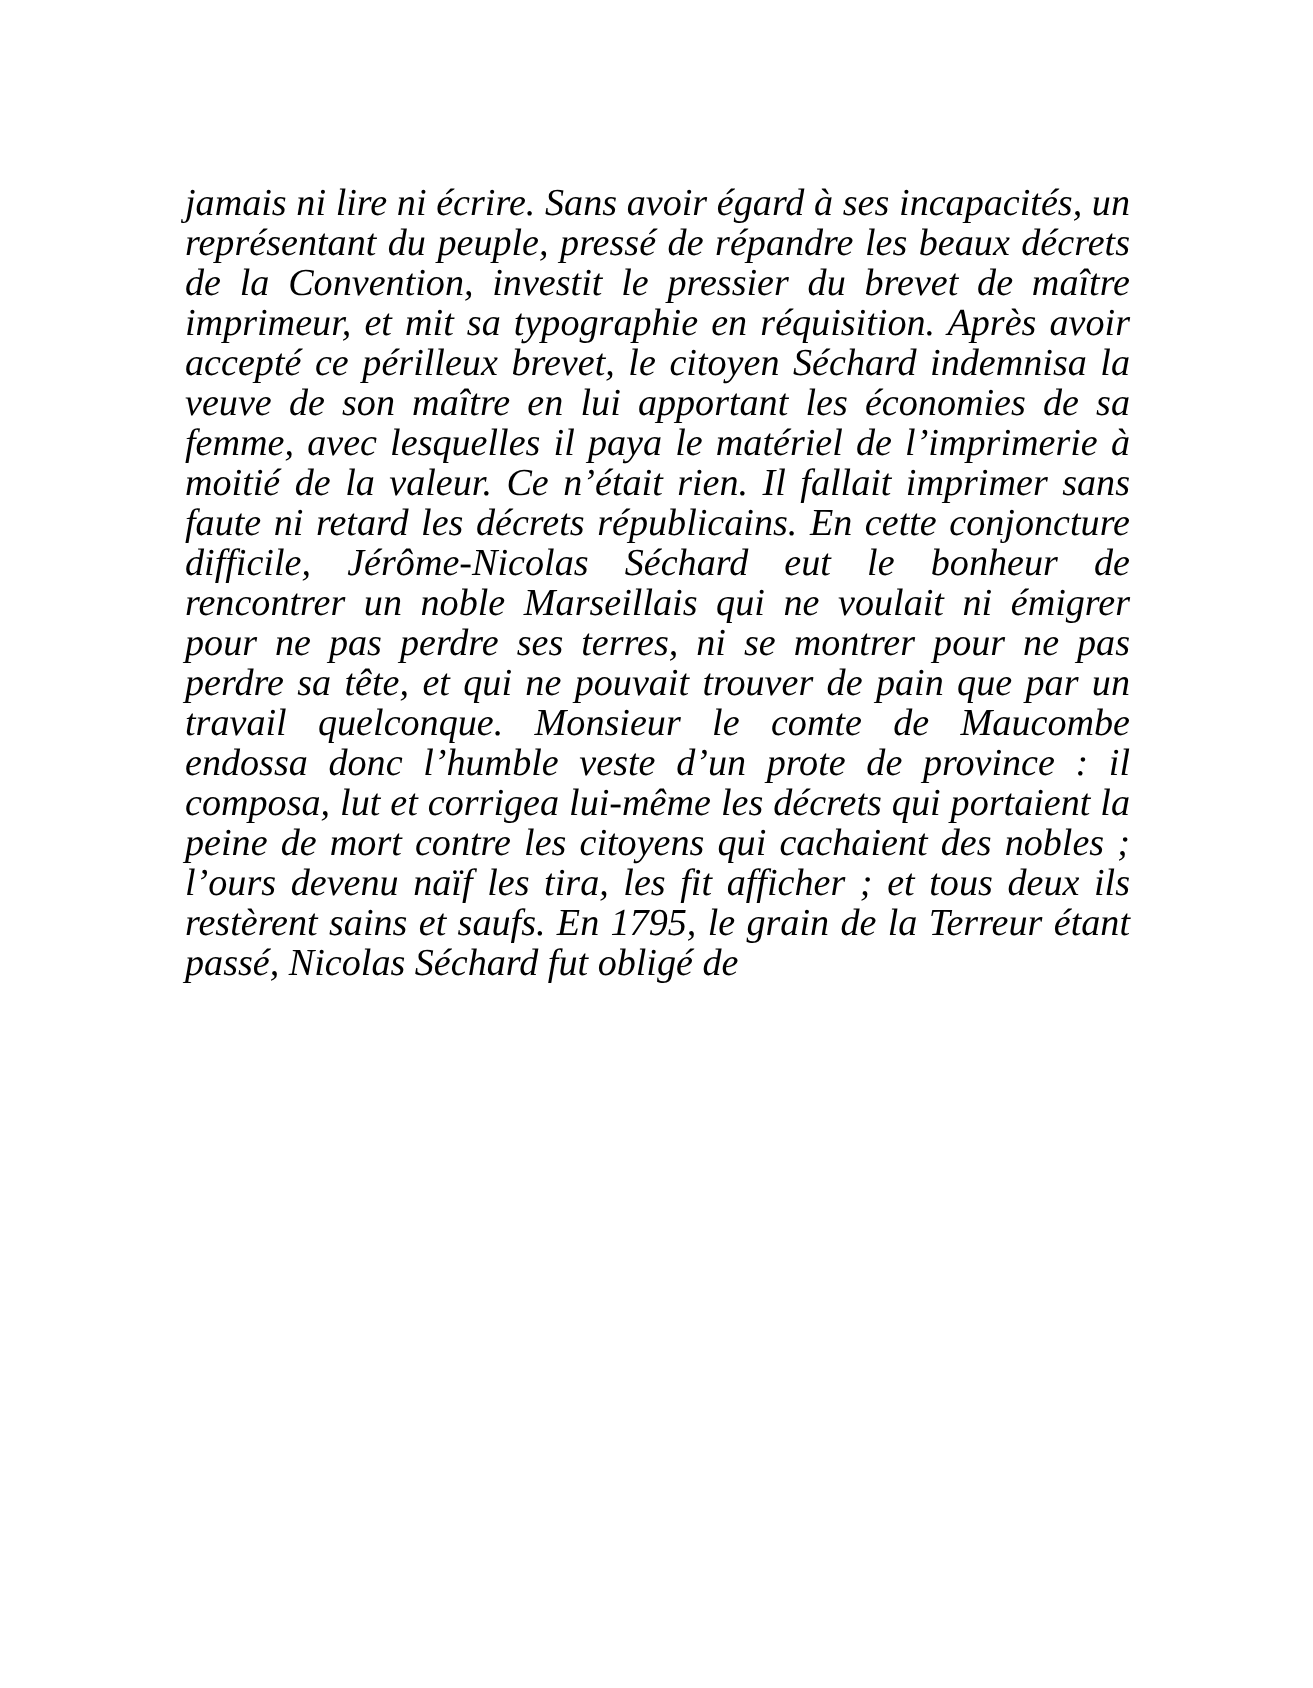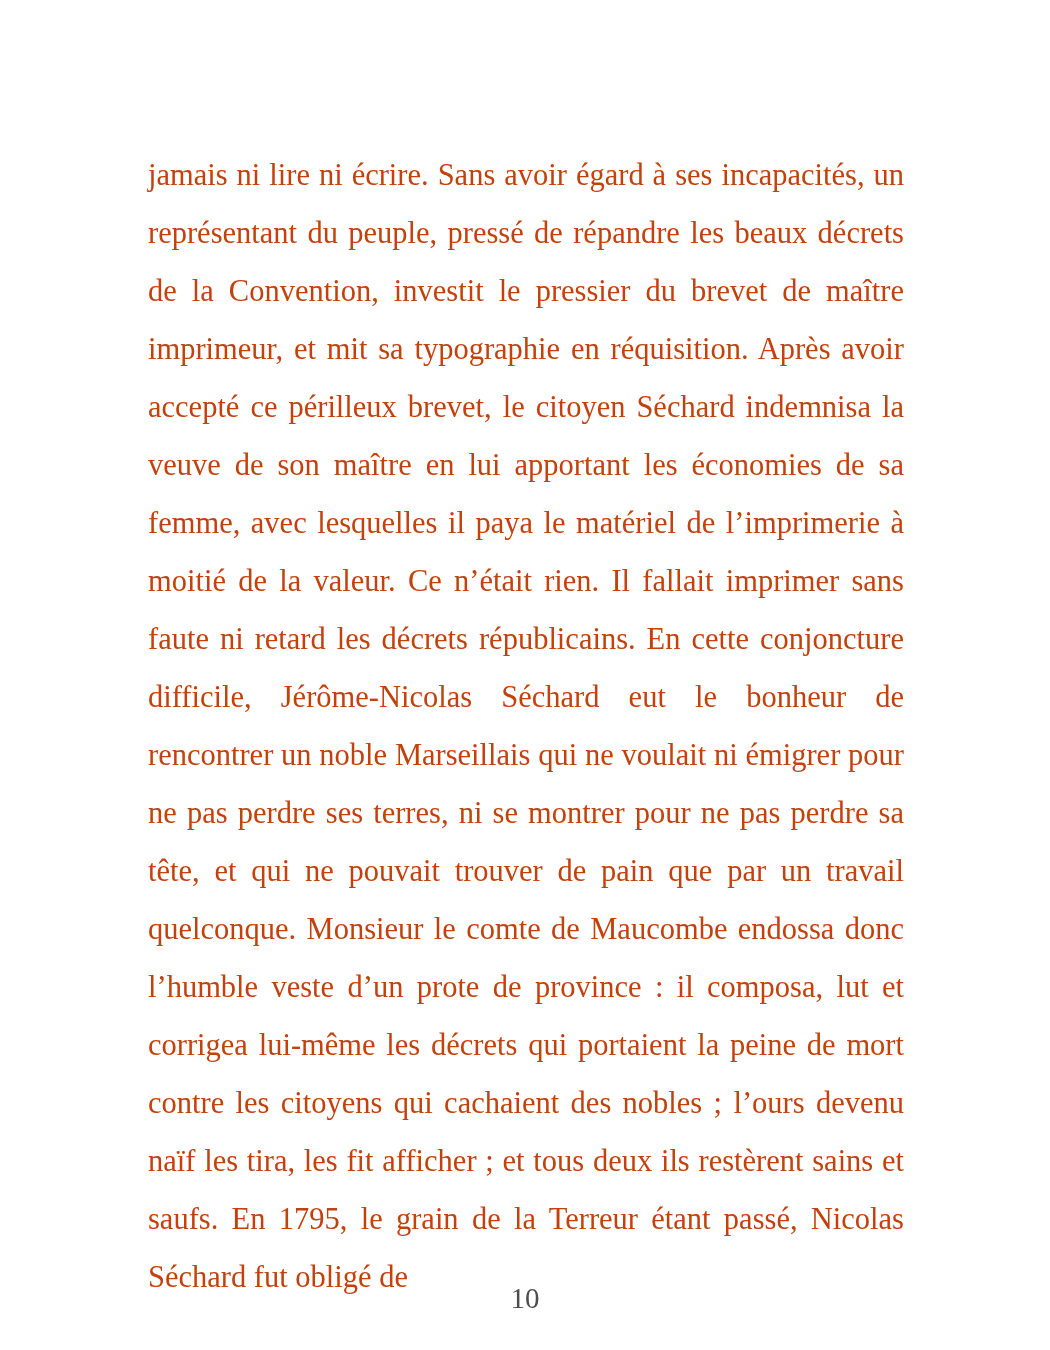--- a/index.html
+++ b/index.html
@@ -19,37 +19,37 @@
     background: #ffffff;
   }
   .body-text {
     position: absolute;
     left: 148px;
     top: 146px;
     width: 756px;
     margin: 0;
     font-family: "Liberation Serif", serif;
     font-size: 30.5px;
-    line-height: 58px;
-    color: #c2410c;
+    line-height: 32px;
+    color: #000000;
     text-align: justify;
     text-justify: inter-word;
+    font-style: italic;
   }
   .page-number {
     position: absolute;
     left: 0;
     right: 0;
     top: 1280px;
     margin: 0;
     font-family: "Liberation Serif", serif;
     font-size: 29px;
     line-height: 36px;
     color: #4d4d4d;
     text-align: center;
   }
 </style>
 </head>
 <body>
 
 <div class="page">
   <p class="body-text">jamais ni lire ni écrire. Sans avoir égard à ses incapacités, un représentant du peuple, pressé de répandre les beaux décrets de la Convention, investit le pressier du brevet de maître imprimeur, et mit sa typographie en réquisition. Après avoir accepté ce périlleux brevet, le citoyen Séchard indemnisa la veuve de son maître en lui apportant les économies de sa femme, avec lesquelles il paya le matériel de l’imprimerie à moitié de la valeur. Ce n’était rien. Il fallait imprimer sans faute ni retard les décrets républicains. En cette conjoncture difficile, Jérôme-Nicolas Séchard eut le bonheur de rencontrer un noble Marseillais qui ne voulait ni émigrer pour ne pas perdre ses terres, ni se montrer pour ne pas perdre sa tête, et qui ne pouvait trouver de pain que par un travail quelconque. Monsieur le comte de Maucombe endossa donc l’humble veste d’un prote de province&nbsp;: il composa, lut et corrigea lui-même les décrets qui portaient la peine de mort contre les citoyens qui cachaient des nobles&nbsp;; l’ours devenu naïf les tira, les fit afficher&nbsp;; et tous deux ils restèrent sains et saufs. En 1795, le grain de la Terreur étant passé, Nicolas Séchard fut obligé de</p>
-  <p class="page-number">10</p>
 </div>
 
 </body></html>

